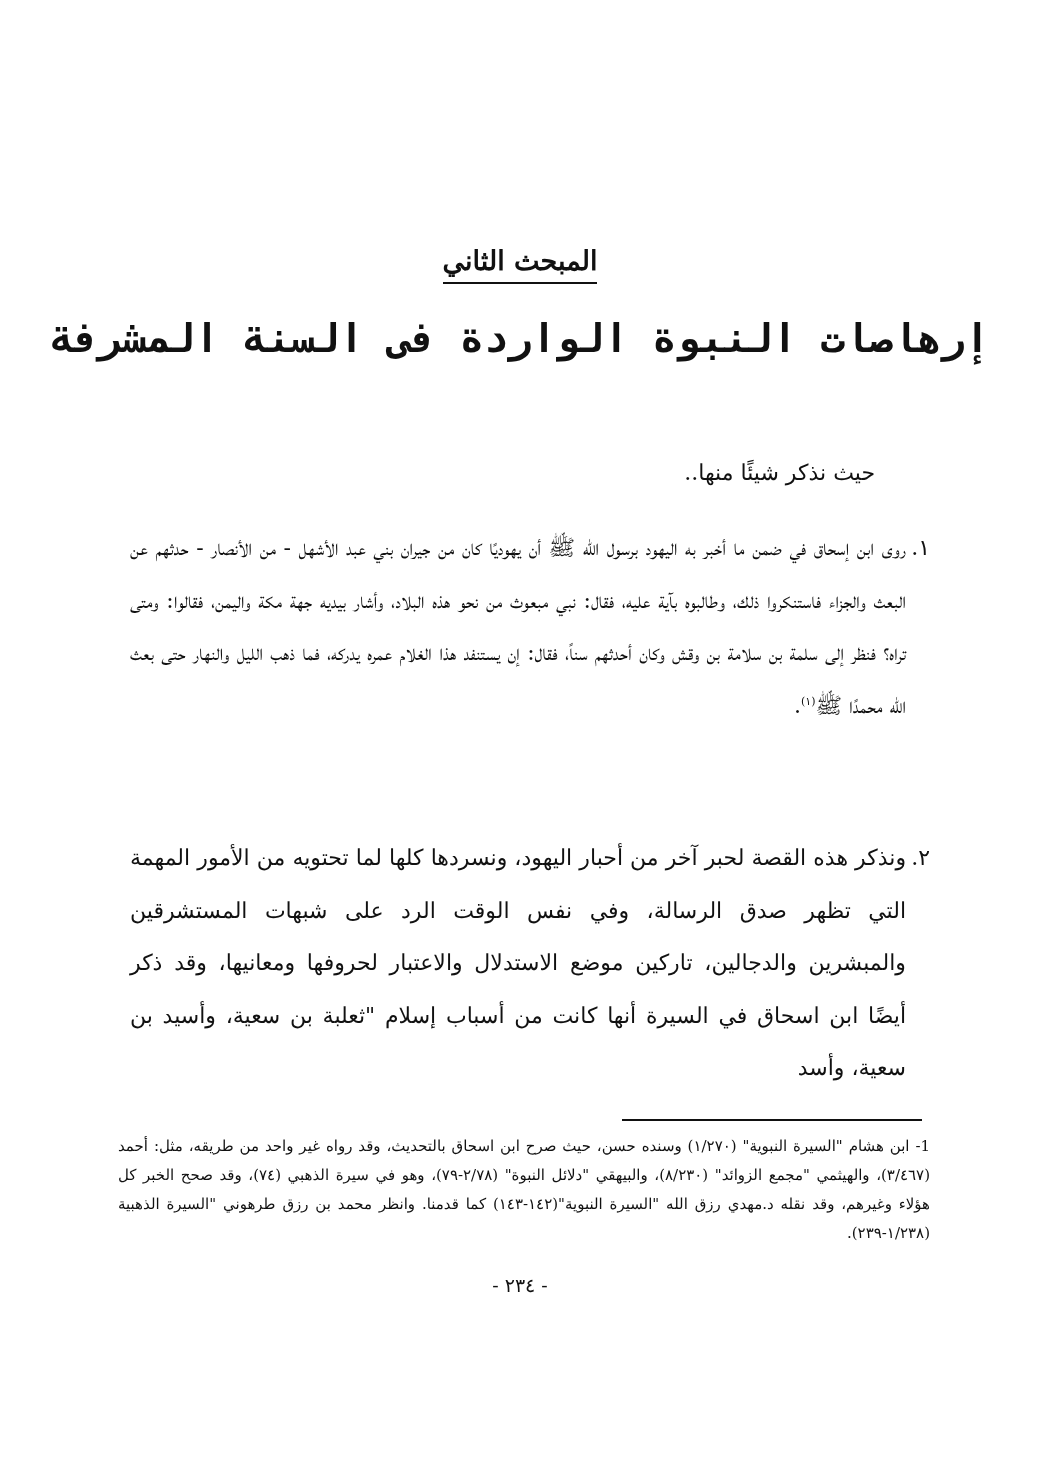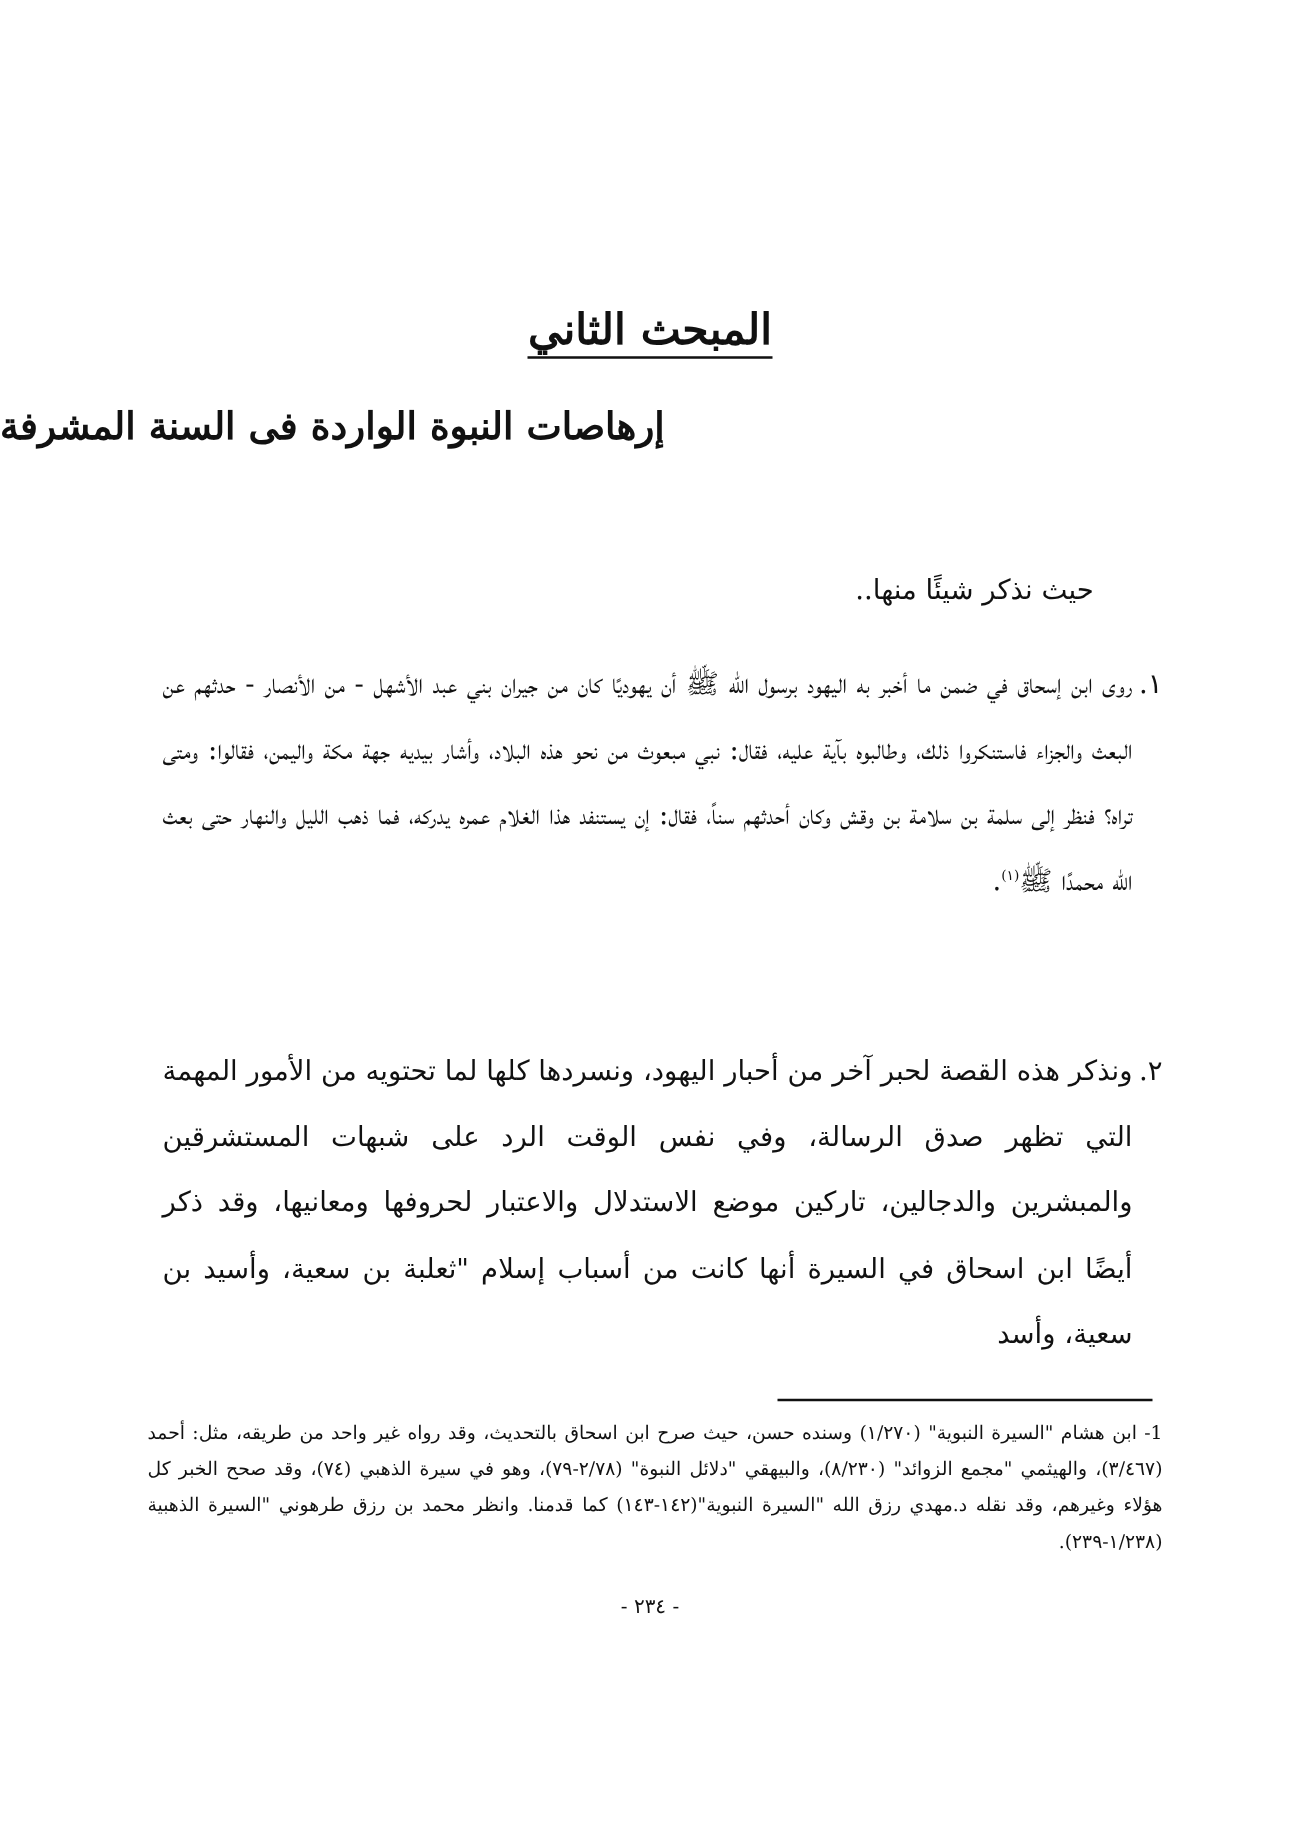--- a/index.html
+++ b/index.html
@@ -20,37 +20,38 @@
       left: 0; top: 0;
       width: 1040px;
       height: 1477px;
       direction: rtl;
     }
     .section-label {
       position: absolute;
       top: 244px;
       left: 0; right: 0;
       text-align: center;
-      font-size: 34px;
+      font-size: 27px;
       font-weight: bold;
     }
     .section-label span {
       display: inline-block;
       border-bottom: 2px solid #111;
       padding-bottom: 4px;
       line-height: 34px;
     }
     .section-title {
       position: absolute;
       top: 322px;
       left: 0; right: 0;
-      text-align: left;
-      font-size: 30px;
+      text-align: center;
+      font-size: 40px;
       font-weight: bold;
       line-height: 40px;
+      font-family: Liberation Mono, monospace;
     }
     .intro {
       position: absolute;
       top: 455px;
       right: 165px;
       font-size: 22px;
       line-height: 36px;
     }
     .item {
       position: absolute;
@@ -94,21 +95,21 @@
       font-size: 15px;
       line-height: 29px;
       text-align: justify;
       text-align-last: right;
     }
     .page-number {
       position: absolute;
       top: 1270px;
       left: 0; right: 0;
       text-align: center;
-      font-size: 16px;
+      font-size: 19px;
       line-height: 30px;
       direction: ltr;
     }
   </style>
 </head>
 <body>
 
 <div class="page">
 
   <div class="section-label">

